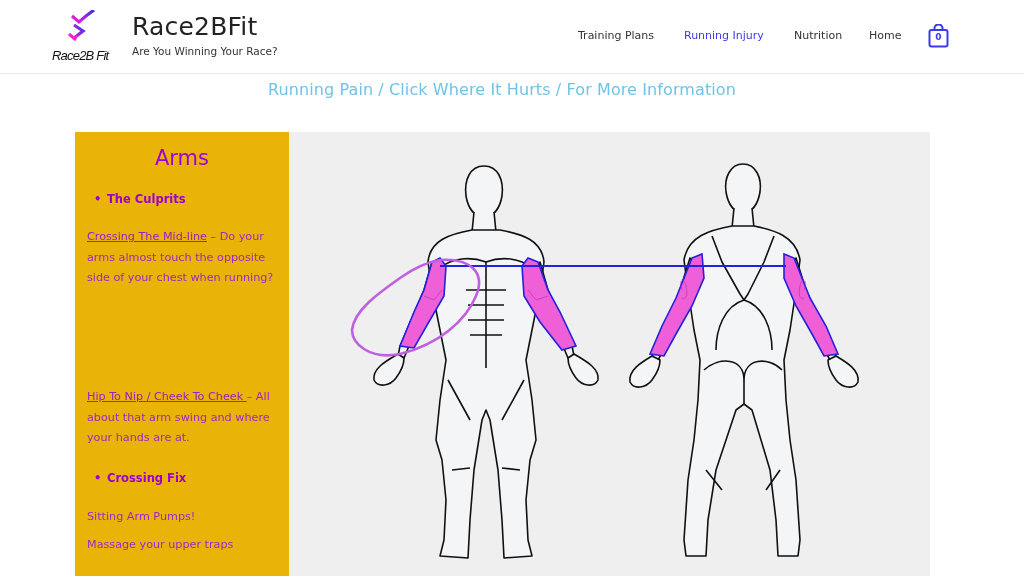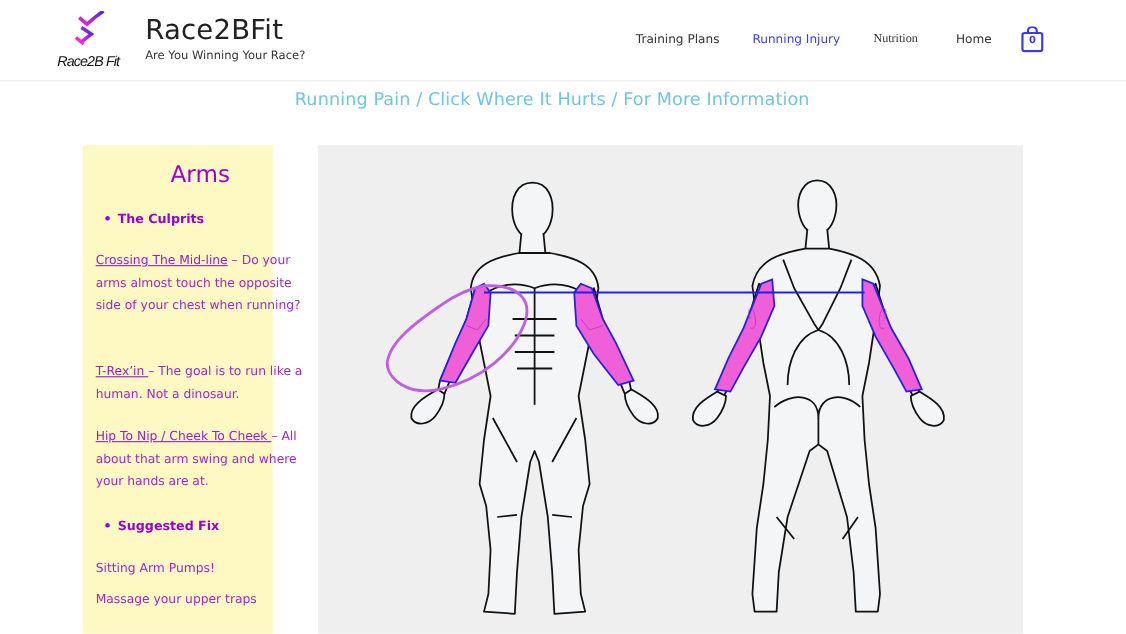--- a/index.html
+++ b/index.html
@@ -8,21 +8,21 @@
   .logo { position: absolute; left: 52px; top: 10px; width: 62px; height: 56px; text-decoration: underline; }
   .logo svg { position: absolute; left: 14px; top: 0; }
   .logo-text { position: absolute; left: 0; top: 38px; width: 62px; font-family: "Liberation Sans Narrow", "Liberation Sans", sans-serif; font-style: italic; font-size: 13px; letter-spacing: -0.8px; color: #111; white-space: nowrap; }
   .site-title { position: absolute; left: 132px; top: 12px; font-size: 25px; color: #222; font-family: "DejaVu Sans", sans-serif; letter-spacing: 0.2px; }
   .tagline { position: absolute; left: 132px; top: 45px; font-size: 10.5px; color: #333; }
   .nav { position: absolute; top: 29px; font-size: 11px; color: #333; cursor: pointer; }
   .nav.active { color: #3a3ae8; }
   .cart { position: absolute; left: 928px; top: 24px; width: 21px; height: 24px; }
   .cart-count { position: absolute; left: 0; top: 8px; width: 21px; text-align: center; font-size: 9px; font-weight: bold; color: #3a3ae8; }
   .page-heading { position: absolute; left: 0; top: 80px; width: 1004px; text-align: center; font-size: 16px; color: #6ec4e8; letter-spacing: 0.1px; }
-  .sidebar { position: absolute; left: 75px; top: 132px; width: 173px; height: 444px; background: #fef9c3; color: #a020c8; font-size: 11.2px; }
+  .sidebar { position: absolute; left: 75px; top: 132px; width: 214px; height: 444px; background: #eab308; color: #a020c8; font-size: 11.2px; }
   .sidebar h2 { position: absolute; left: 0; top: 14px; width: 214px; text-align: center; font-weight: normal; font-size: 21px; color: #a000d8; }
   .bullet { position: absolute; left: 32px; font-weight: bold; font-size: 11.5px; color: #9a00d0; }
   .bullet::before { content: "•"; position: absolute; left: -13px; }
   .para { position: absolute; left: 12px; width: 196px; line-height: 20.5px; color: #a028c8; }
   .para a { color: #9a20c0; text-decoration: underline; }
   .fix { position: absolute; left: 12px; width: 200px; line-height: 21px; color: #a028c8; }
   .figure-area { position: absolute; left: 289px; top: 132px; width: 641px; height: 444px; background: #efefef; }
   .figure-area svg { position: absolute; left: 0; top: 0; }
 </style>
 </head>
@@ -41,49 +41,46 @@
       <polyline points="8,15 17,21 8,28" fill="none" stroke="url(#lg)" stroke-width="3.2"></polyline>
       <line x1="3" y1="24" x2="10" y2="30" stroke="#ff20d0" stroke-width="3"></line>
     </svg>
     <span class="logo-text">Race2B Fit</span>
   </div>
   <div class="site-title">Race2BFit</div>
   <div class="tagline">Are You Winning Your Race?</div>
 
   <a class="nav" style="left:578px;">Training Plans</a>
   <a class="nav active" style="left:684px;">Running Injury</a>
-  <a class="nav" style="left:794px;font-family:Liberation Serif, serif;">Nutrition</a>
+  <a class="nav" style="left:794px;">Nutrition</a>
   <a class="nav" style="left:869px;">Home</a>
 
   <div class="cart">
     <svg width="21" height="24" viewBox="0 0 21 24">
       <rect x="1.5" y="6" width="18" height="16.5" rx="2" fill="none" stroke="#3a3ae8" stroke-width="2"></rect>
       <path d="M6.5 6 V4 a4 3.5 0 0 1 8 0 V6" fill="none" stroke="#3a3ae8" stroke-width="2"></path>
     </svg>
     <span class="cart-count">0</span>
   </div>
 </div>
 
 <h1 class="page-heading" style="font-weight:normal;">Running Pain / Click Where It Hurts / For More Information</h1>
 
 <div class="sidebar">
   <h2>Arms</h2>
   <div class="bullet" style="top:60px;">The Culprits</div>
 
   <div class="para" style="top:95px;">
     <a>Crossing The Mid-line</a><span> – Do your arms almost touch the opposite side of your chest when running?</span>
   </div>
-  <div class="para" style="top:196px;">
-    <a>T-Rex’in </a><span>– The goal is to run like a human. Not a dinosaur.</span>
-  </div>
   <div class="para" style="top:255px;">
     <a>Hip To Nip / Cheek To Cheek </a><span>– All about that arm swing and where your hands are at.</span>
   </div>
 
-  <div class="bullet" style="top:339px;">Suggested Fix</div>
+  <div class="bullet" style="top:339px;">Crossing Fix</div>
 
   <div class="fix" style="top:374px;">Sitting Arm Pumps!</div>
   <div class="fix" style="top:402px;">Massage your upper traps</div>
   <div class="fix" style="top:416px;margin-top:24px;">More arm circles!</div>
 </div>
 
 <div class="figure-area">
   <svg width="641" height="444" viewBox="289 132 641 444">
     <g fill="#f4f5f7" stroke="#111" stroke-width="1.6" stroke-linejoin="round">
 

